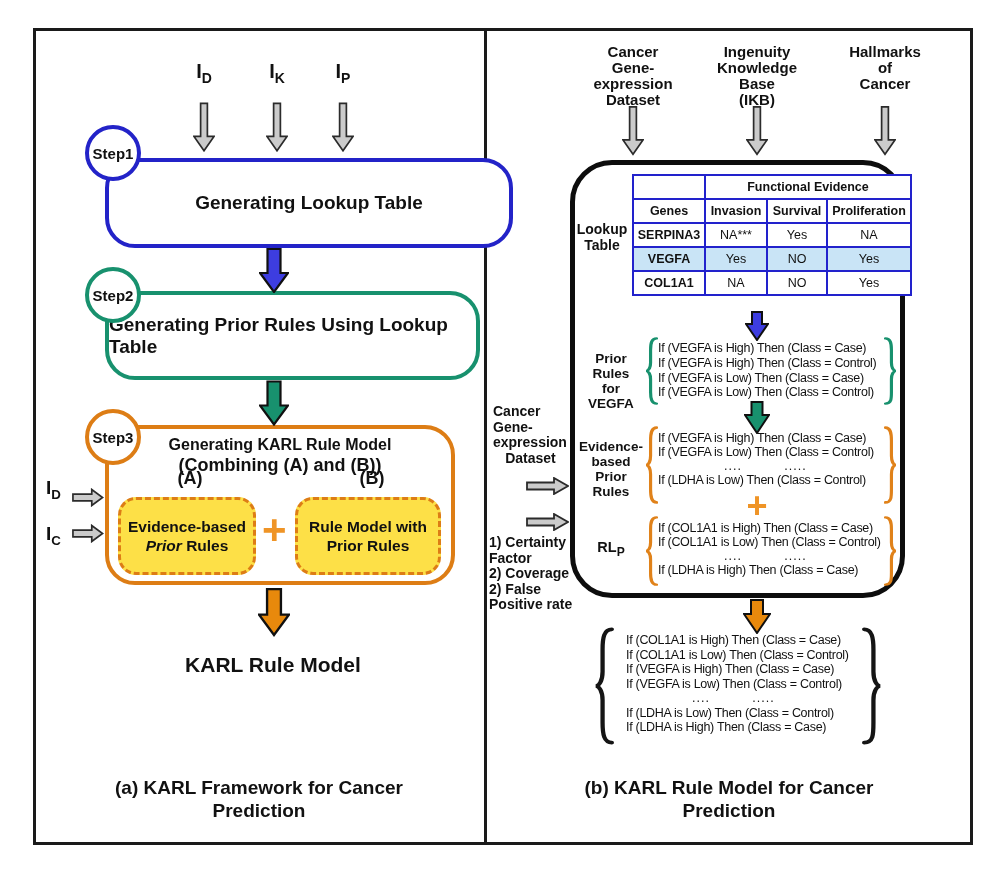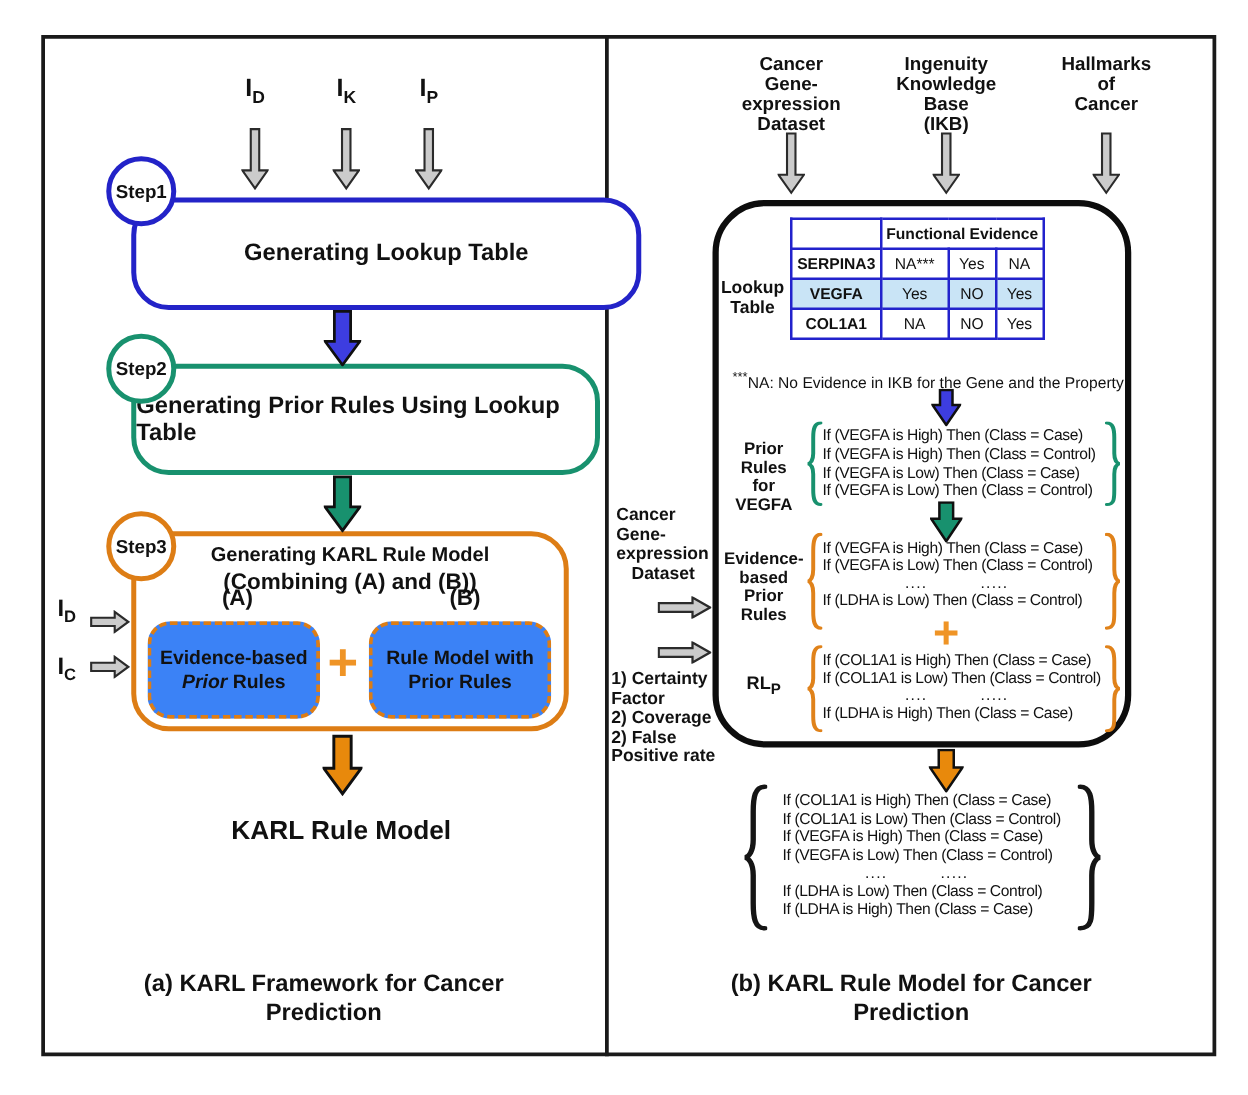--- a/index.html
+++ b/index.html
@@ -14,21 +14,21 @@
   .rbox{box-sizing:border-box;background:#fff;border-radius:30px;z-index:1;}
   .box-blue{border:4px solid #2323c8;}
   .box-teal{border:4px solid #18916e;}
   .box-orange{border:4px solid #dd7d15;}
   .flexc{display:flex;align-items:center;justify-content:center;}
   .step{box-sizing:border-box;width:56px;height:56px;border-radius:50%;background:#fff;z-index:5;
         display:flex;align-items:center;justify-content:center;font-weight:bold;font-size:15px;}
   .step-blue{border:4px solid #2323c8;}
   .step-teal{border:4px solid #18916e;}
   .step-orange{border:4px solid #dd7d15;}
-  .dashbox{box-sizing:border-box;border:3px dashed #dd7d15;border-radius:18px;background:#3b82f6;
+  .dashbox{box-sizing:border-box;border:3px dashed #dd7d15;border-radius:18px;background:#fde047;
            display:flex;flex-direction:column;align-items:center;justify-content:center;
            font-weight:bold;font-size:15.5px;line-height:19px;text-align:center;}
   .blackbox{box-sizing:border-box;border:5px solid #0d0d0d;border-radius:42px;background:#fff;}
   .iolabel{font-weight:bold;font-size:20px;}
   .iolabel sub{font-size:70%;}
   .boxtitle{font-weight:bold;font-size:19px;}
   .toplabel{font-weight:bold;font-size:15px;line-height:16px;text-align:center;}
   .sidelabel{font-weight:bold;font-size:14px;line-height:15.5px;}
   .rules{font-size:12.5px;letter-spacing:-0.3px;line-height:14px;white-space:nowrap;}
   .rules div{height:14px;}
@@ -159,41 +159,46 @@
     <div>Lookup</div>
       <div>Table</div>
   </div>
   <table class="ltable abs" style="left:632px;top:174px;border-radius:14px;">
     <tbody>
         <tr>
       <td style="width:64px;"></td>
       <td colspan="3" class="b">Functional Evidence</td>
     </tr>
     <tr>
+      <td class="b">Genes</td>
+      <td class="b" style="width:54px;">Invasion</td>
+      <td class="b" style="width:52px;">Survival</td>
+      <td class="b" style="width:76px;">Proliferation</td>
+    </tr>
+    <tr>
       <td class="b">SERPINA3</td>
       <td>NA***</td>
       <td>Yes</td>
       <td>NA</td>
     </tr>
     <tr class="hl">
       <td class="b">VEGFA</td>
       <td>Yes</td>
       <td>NO</td>
       <td>Yes</td>
     </tr>
     <tr>
       <td class="b">COL1A1</td>
       <td>NA</td>
       <td>NO</td>
       <td>Yes</td>
     </tr>
   </tbody>
     </table>
 
-  <div class="abs fnote nw" style="left:586px;top:297px;width:308px;"><sup>***</sup><span>NA: No Evidence in IKB for the Gene and the Property</span></div>
 
   <svg class="abs" style="left:745px;top:311px;" width="24" height="30" viewBox="0 0 24 30">
       <polygon points="7,1 17,1 17,13 23,13 12,29 1,13 7,13" fill="#3d3de0" stroke="#101010" stroke-width="2"></polygon>
     </svg>
 
   <div class="abs seclabel" style="left:576px;top:351px;width:70px;">
     <div>Prior Rules</div>
       <div>for</div>
       <div>VEGFA</div>
   </div>

